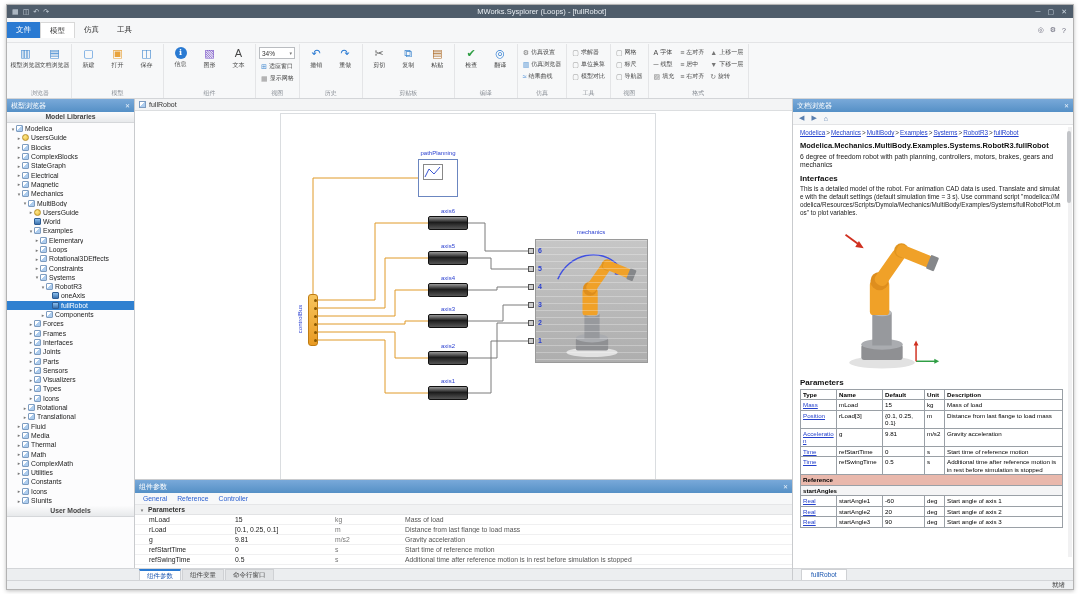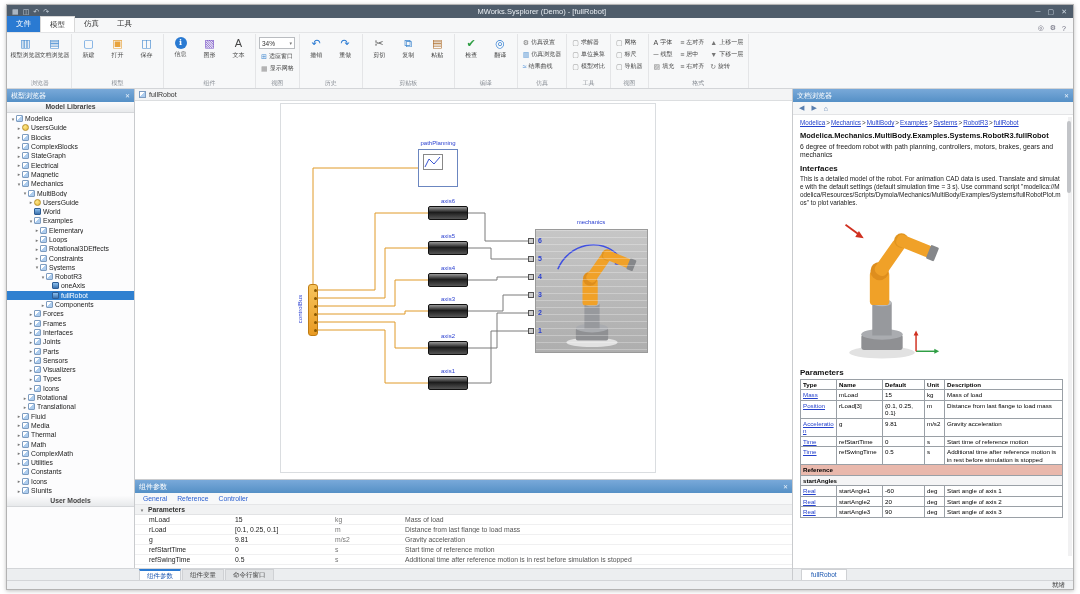--- a/index.html
+++ b/index.html
@@ -6,21 +6,21 @@
 html,body{width:1080px;height:594px}
 body{font-family:"Liberation Sans","DejaVu Sans",sans-serif;background:#fff;position:relative;overflow:hidden}
 .app{position:absolute;left:6px;top:4px;width:1068px;height:586px;border:1px solid #b3b3b3;background:#eef0f2;display:flex;flex-direction:column;box-shadow:0 1px 4px rgba(0,0,0,.25)}
 
 .titlebar{height:13px;background:#4f5d6b;display:flex;align-items:center;color:#dfe5ea;font-size:7px;flex:0 0 auto}
 .tb-left{display:flex;gap:4px;padding:0 5px}
 .tb-ic{font-size:7px;line-height:13px;color:#cdd7e1}
 .tb-title{flex:1;text-align:center;color:#e8edf2;font-size:7.5px;white-space:nowrap;overflow:hidden}
 .tb-right{display:flex;gap:7px;padding:0 6px}
 
-.menubar{height:15px;background:#f6f7f8;border-bottom:1px solid #e3e4e6;display:flex;align-items:flex-end;font-size:7.5px;flex:0 0 auto}
+.menubar{height:25px;background:#f6f7f8;border-bottom:1px solid #e3e4e6;display:flex;align-items:center;font-size:7.5px;flex:0 0 auto}
 .menu-tab{padding:0 9px;line-height:15px;color:#333}
 .menu-tab.file{background:#2a7ad2;color:#fff;min-width:30px;text-align:center}
 .menu-tab.active{background:#fff;border:1px solid #d8d8d8;border-bottom:none}
 .menu-right{margin-left:auto;display:flex;gap:6px;align-items:center;padding-right:7px;color:#667;font-size:7px}
 
 .ribbon{height:56px;background:#f7f8f9;border-bottom:1px solid #d3d5d8;display:flex;align-items:stretch;padding:1px 2px 0;overflow:hidden;flex:0 0 auto}
 .rb-group{display:flex;flex-direction:column;border-right:1px solid #e4e5e7;padding:1px 3px 0}
 .rb-items{display:flex;align-items:flex-start;gap:2px;flex:1}
 .rb-big{width:27px;display:flex;flex-direction:column;align-items:center;padding-top:2px;cursor:default}
 .rb-ic{font-size:11px;line-height:13px}
@@ -139,21 +139,21 @@
 
 <div class="app">
 
   <div class="titlebar">
     <div class="tb-left" id="tb-left">
         <span class="tb-ic">▦</span>
         <span class="tb-ic">◫</span>
         <span class="tb-ic">↶</span>
         <span class="tb-ic">↷</span>
       </div>
-    <div class="tb-title">MWorks.Sysplorer (Demo) - [fullRobot]</div>
+    <div class="tb-title">MWorks.Sysplorer (Loops) - [fullRobot]</div>
     <div class="tb-right" id="tb-right">
         <span class="tb-ic">─</span>
         <span class="tb-ic">▢</span>
         <span class="tb-ic">✕</span>
       </div>
   </div>
 
   <div class="menubar">
     <div style="display:flex" id="menu-tabs">
         <div class="menu-tab file">文件</div>

